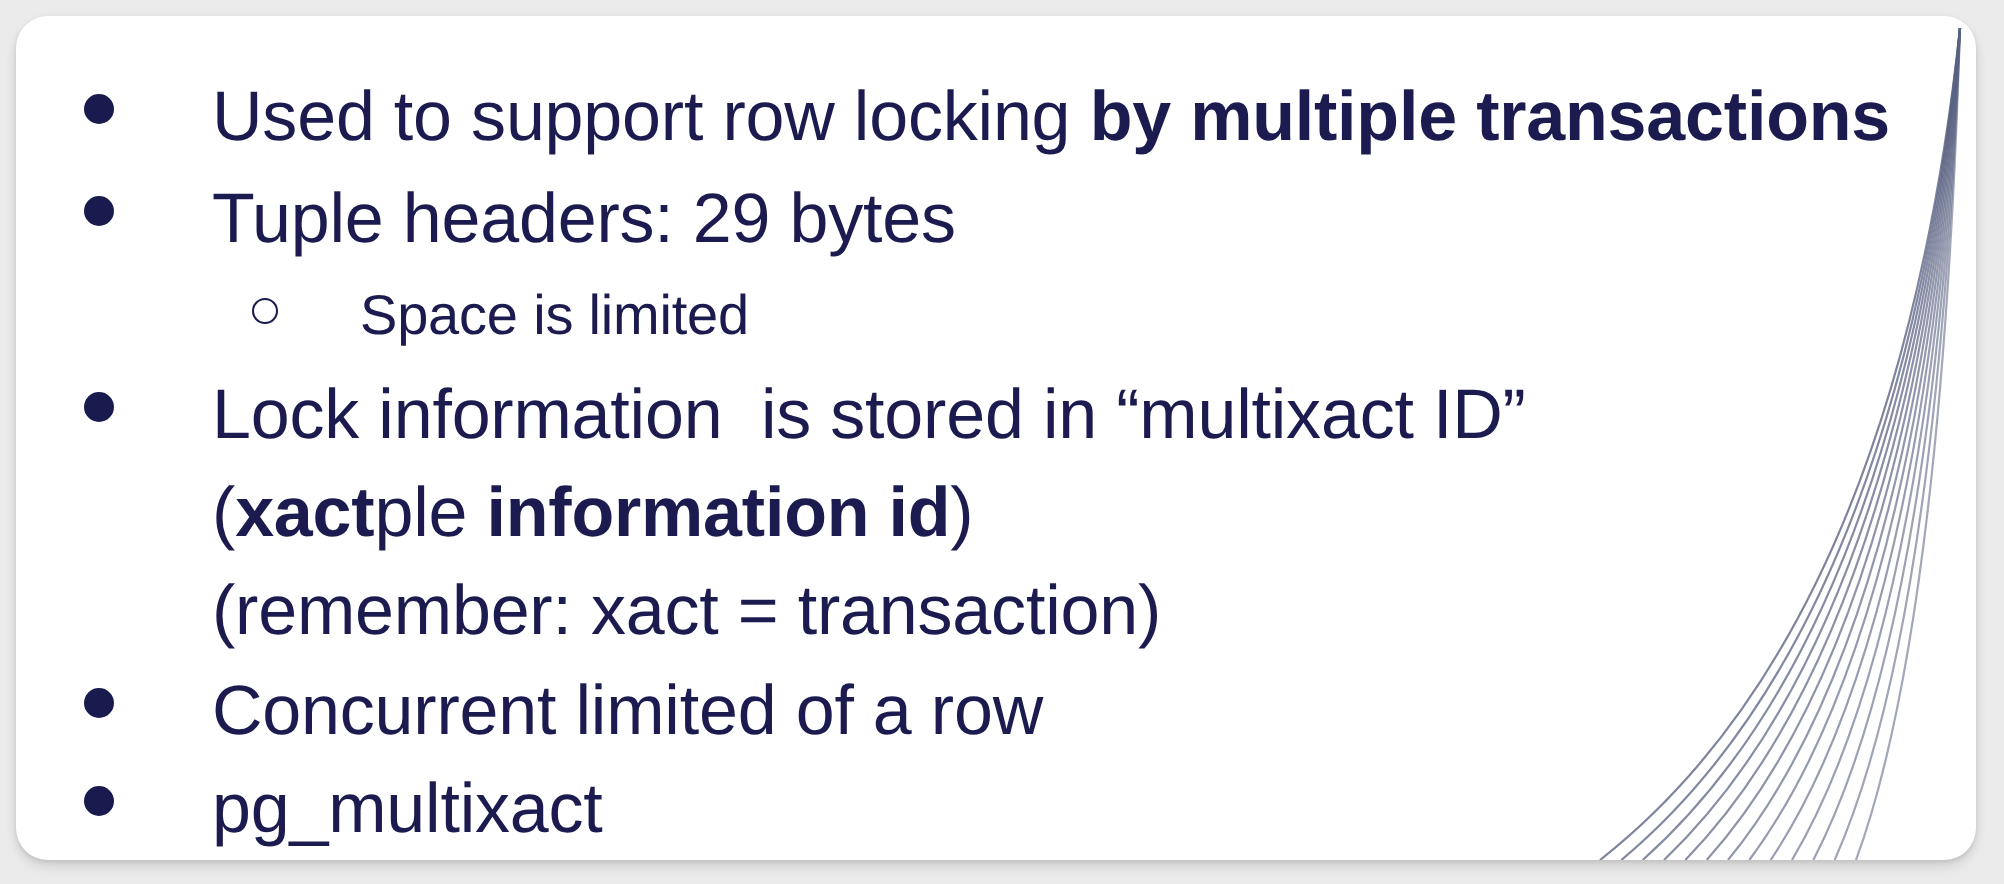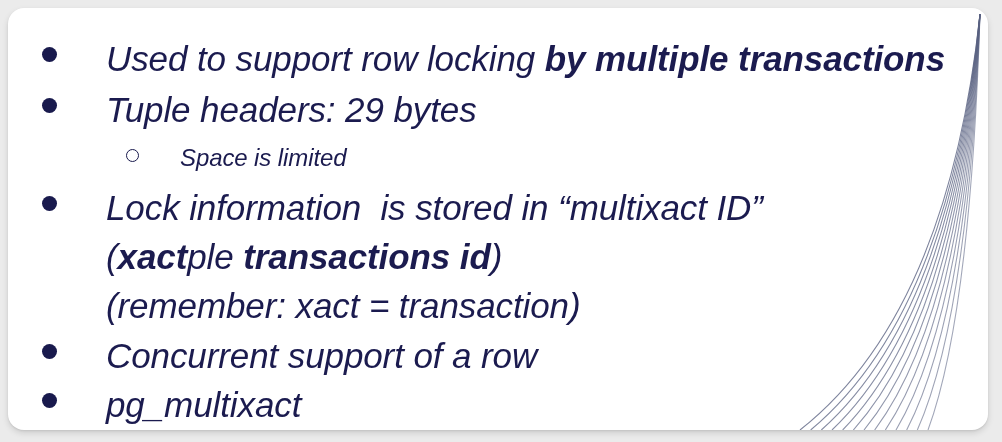--- a/index.html
+++ b/index.html
@@ -34,21 +34,20 @@
   }
   #bullet-list {
     position: absolute;
     left: 0;
     top: 0;
     width: 980px;
     height: 326px;
     list-style: none;
     margin: 0;
     padding: 0;
-    font-style: italic;
   }
   .bullet-row {
     position: absolute;
     display: block;
     left: 34px;
     width: 930px;
   }
   .bullet-dot {
     position: absolute;
     left: 0px;
@@ -68,21 +67,21 @@
     position: absolute;
     left: 64px;
     color: #1b1b4f;
     font-size: 35px;
     line-height: 49px;
     letter-spacing: -0.1px;
     white-space: pre-wrap;
   }
   .bullet-text.sub {
     left: 138px;
-    font-size: 24px;
+    font-size: 28px;
     line-height: 33px;
   }
   .bullet-text b {
     font-weight: 700;
   }
   
   .row-0 { top: 26px; }
   .row-0 .bullet-dot { top: 13px; }
   .row-1 { top: 77px; }
   .row-1 .bullet-dot { top: 13px; }
@@ -127,26 +126,26 @@
         <span class="bullet-dot"></span>
         <span class="bullet-text"><span>Tuple headers: 29 bytes</span></span>
       </li>
       <li class="bullet-row row-2">
         <span class="bullet-dot sub"></span>
         <span class="bullet-text sub"><span>Space is limited</span></span>
       </li>
       <li class="bullet-row row-3">
         <span class="bullet-dot"></span>
         <span class="bullet-text"><span>Lock information  is stored in “multixact ID”
-(</span><b>xact</b><span>ple </span><b>transactions id</b><span>)
+(</span><b>xact</b><span>ple </span><b>information id</b><span>)
 (remember: xact = transaction)</span></span>
       </li>
       <li class="bullet-row row-4">
         <span class="bullet-dot"></span>
-        <span class="bullet-text"><span>Concurrent support of a row</span></span>
+        <span class="bullet-text"><span>Concurrent limited of a row</span></span>
       </li>
       <li class="bullet-row row-5">
         <span class="bullet-dot"></span>
         <span class="bullet-text"><span>pg_multixact</span></span>
       </li>
     </ul>
 
 </div>
 
 </body></html>

